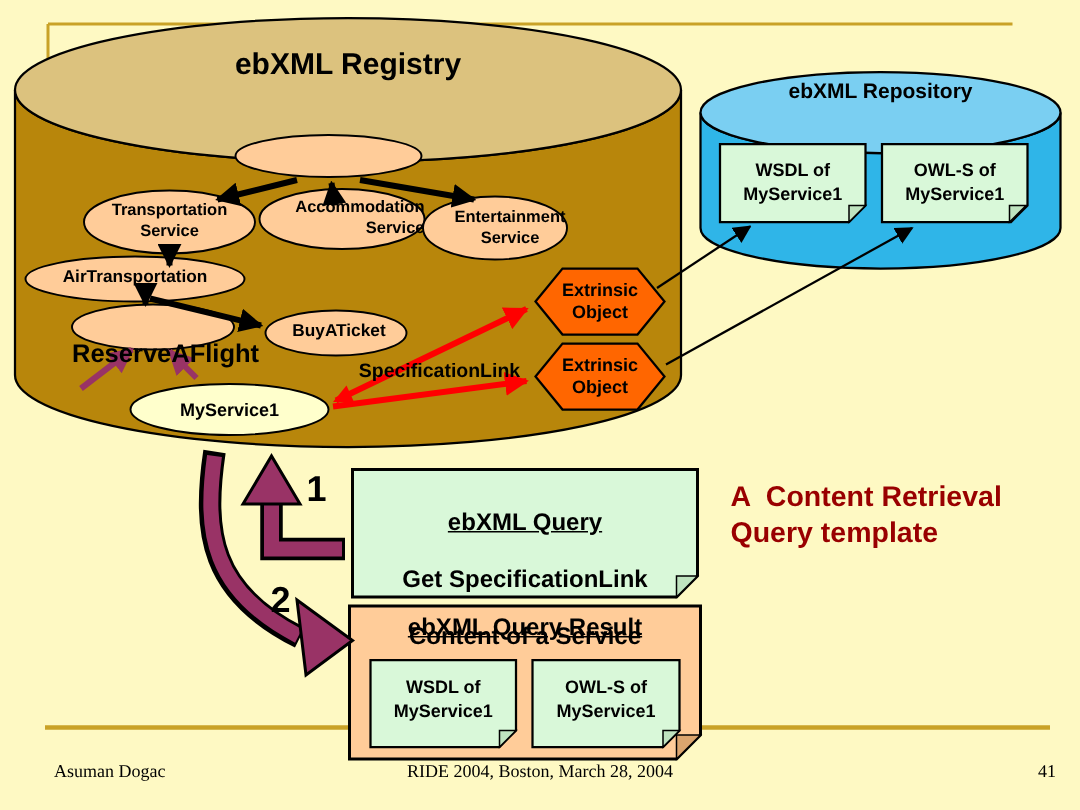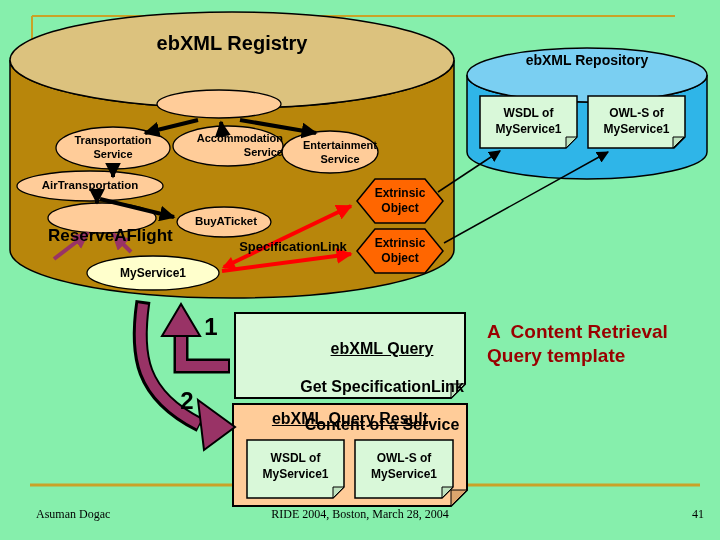--- a/index.html
+++ b/index.html
@@ -1,16 +1,16 @@
 <!DOCTYPE html>
 <html><head>
 <meta charset="utf-8">
 <style>
   html,body{margin:0;padding:0;background:#fff;width:720px;height:540px;overflow:hidden;}
-  #slide{position:relative;width:720px;height:540px;background:#86efac;font-family:"Liberation Sans",sans-serif;}
+  #slide{position:relative;width:720px;height:540px;background:#fef9c3;font-family:"Liberation Sans",sans-serif;}
   svg{position:absolute;left:0;top:0;}
   .t{position:absolute;font-family:"Liberation Sans",sans-serif;font-weight:bold;color:#000;
      text-align:center;white-space:pre-line;line-height:1.2;}
   .pre{white-space:pre;text-align:left;}
   .u{text-decoration:underline;}
   .serif{font-family:"Liberation Serif",serif;font-weight:normal;}
   .red{color:#990000;}
 </style>
 </head>
 <body>
@@ -117,21 +117,21 @@
 Object</div>
 
 <div class="t" style="left:480px;top:105px;width:97px;font-size:12px;line-height:16px;">WSDL of
 MyService1</div>
 <div class="t" style="left:588px;top:105px;width:97px;font-size:12px;line-height:16px;">OWL-S of
 MyService1</div>
 
 <div class="t" style="left:196px;top:313px;width:30px;font-size:24px;">1</div>
 <div class="t" style="left:172px;top:387px;width:30px;font-size:24px;">2</div>
 
-<div class="t" style="left:235px;top:320px;width:230px;font-size:16px;line-height:19px;padding-left:32px;">
+<div class="t" style="left:235px;top:320px;width:230px;font-size:16px;line-height:19px;">
   <div class="u">ebXML Query</div>
   <div>Get SpecificationLink</div>
   <div>Content of a Service</div>
 </div>
 
 <div class="t pre red" style="left:487px;top:320px;font-size:19px;line-height:24px;">A  Content Retrieval
 Query template</div>
 
 <div class="t u" style="left:233px;top:409px;width:234px;font-size:16px;">ebXML Query Result</div>
 <div class="t" style="left:247px;top:450px;width:97px;font-size:12px;line-height:16px;">WSDL of

